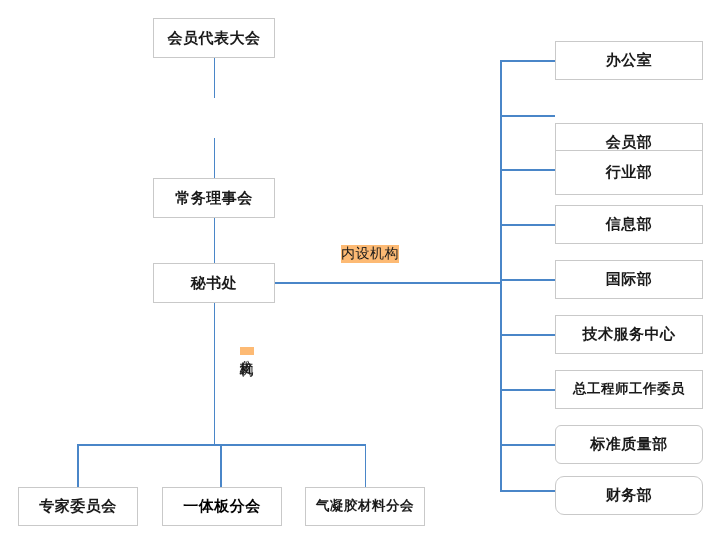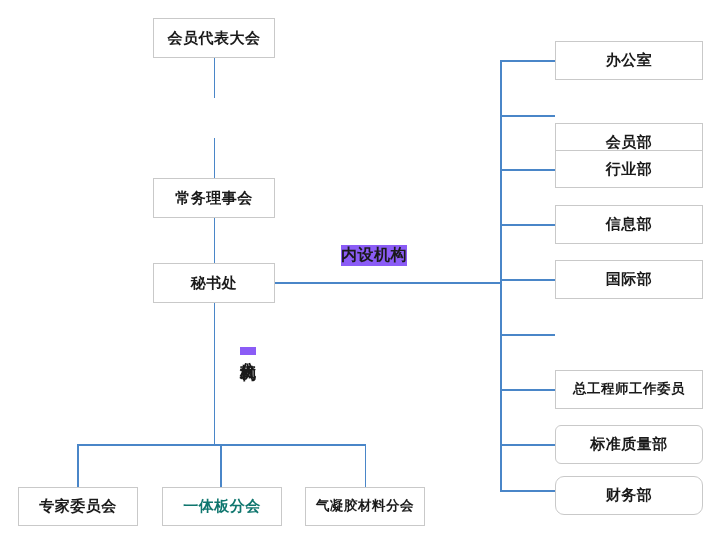--- a/index.html
+++ b/index.html
@@ -39,24 +39,24 @@
   .conn {
     position: absolute;
     background: #4a86c8;
     z-index: 1;
   }
   .conn.v { width: 1.5px; }
   .conn.h { height: 1.5px; }
   .edge-label {
     position: absolute;
     color: #1a1a1a;
-    font-size: 16px;
-    font-weight: bold;
+    font-size: 14px;
+    font-weight: normal;
     letter-spacing: 0.5px;
-    background: #8b5cf6;
+    background: #fdba74;
     z-index: 4;
     white-space: nowrap;
   }
   .edge-label.vertical {
     writing-mode: vertical-rl;
     text-orientation: upright;
     letter-spacing: 1px;
     line-height: 1;
     white-space: normal;
     padding: 2px 0;
@@ -101,32 +101,35 @@
   <div class="conn h" style="left: 500px; top: 490px; width: 55px; background: rgb(74, 134, 200);"></div>
 
   <div class="node" style="left: 555px; top: 41px; width: 148px; height: 39px; border-color: rgb(201, 201, 201); color: rgb(26, 26, 26);">
     <span>办公室</span>
   </div>
 
   <div class="node" style="left: 555px; top: 96px; width: 148px; height: 39px; border-color: rgb(201, 201, 201); color: rgb(26, 26, 26); margin-top: 27px;">
     <span>会员部</span>
   </div>
 
-  <div class="node" style="left: 555px; top: 150px; width: 148px; height: 38px; border-color: rgb(201, 201, 201); color: rgb(26, 26, 26);">
+  <div class="node" style="left: 555px; top: 150px; width: 148px; height: 45px; border-color: rgb(201, 201, 201); color: rgb(26, 26, 26);">
     <span>行业部</span>
   </div>
 
   <div class="node" style="left: 555px; top: 205px; width: 148px; height: 39px; border-color: rgb(201, 201, 201); color: rgb(26, 26, 26);">
     <span>信息部</span>
   </div>
 
   <div class="node" style="left: 555px; top: 260px; width: 148px; height: 39px; border-color: rgb(201, 201, 201); color: rgb(26, 26, 26);">
     <span>国际部</span>
   </div>
 
+  <div class="node" style="left: 555px; top: 315px; width: 148px; height: 39px; border-color: rgb(201, 201, 201); color: rgb(26, 26, 26);">
+    <span>技术服务中心</span>
+  </div>
 
   <div class="node small-text" style="left: 555px; top: 370px; width: 148px; height: 39px; border-color: rgb(201, 201, 201); color: rgb(26, 26, 26);">
     <span>总工程师工作委员</span>
   </div>
 
   <div class="node" style="left: 555px; top: 425px; width: 148px; height: 39px; border-color: rgb(201, 201, 201); color: rgb(26, 26, 26); border-radius: 6px;">
     <span>标准质量部</span>
   </div>
 
   <div class="node" style="left: 555px; top: 476px; width: 148px; height: 39px; border-color: rgb(201, 201, 201); color: rgb(26, 26, 26); border-radius: 9px;">
@@ -138,21 +141,21 @@
   <div class="conn h" style="left: 77px; top: 444px; width: 289px; background: rgb(74, 134, 200);"></div>
 
   <div class="conn v" style="left: 77px; top: 444px; height: 44px; background: rgb(74, 134, 200);"></div>
   <div class="conn v" style="left: 220px; top: 444px; height: 44px; background: rgb(74, 134, 200);"></div>
   <div class="conn v" style="left: 364.5px; top: 444px; height: 44px; background: rgb(74, 134, 200);"></div>
 
   <div class="node" style="left: 18px; top: 487px; width: 120px; height: 39px; border-color: rgb(201, 201, 201); color: rgb(26, 26, 26);">
     <span>专家委员会</span>
   </div>
 
-  <div class="node" style="left: 162px; top: 487px; width: 120px; height: 39px; border-color: rgb(201, 201, 201); color: #0f766e;">
+  <div class="node" style="left: 162px; top: 487px; width: 120px; height: 39px; border-color: rgb(201, 201, 201); color: #000000;">
     <span>一体板分会</span>
   </div>
 
   <div class="node small-text" style="left: 305px; top: 487px; width: 120px; height: 39px; border-color: rgb(201, 201, 201); color: rgb(26, 26, 26);">
     <span>气凝胶材料分会</span>
   </div>
 
 </div>
 
 </body></html>

